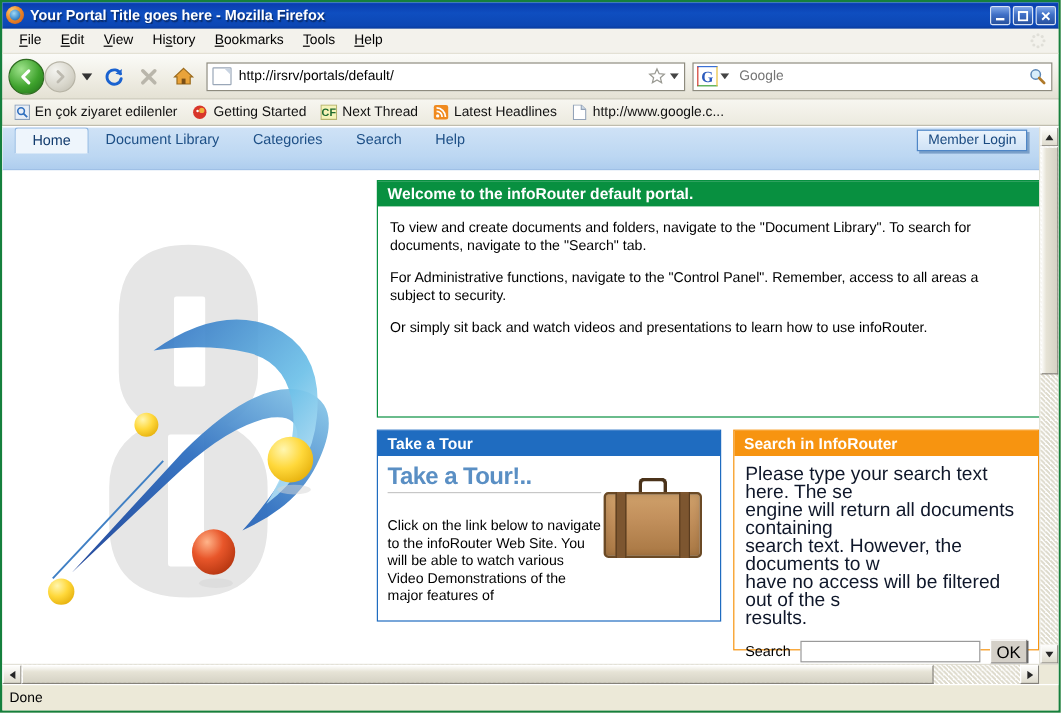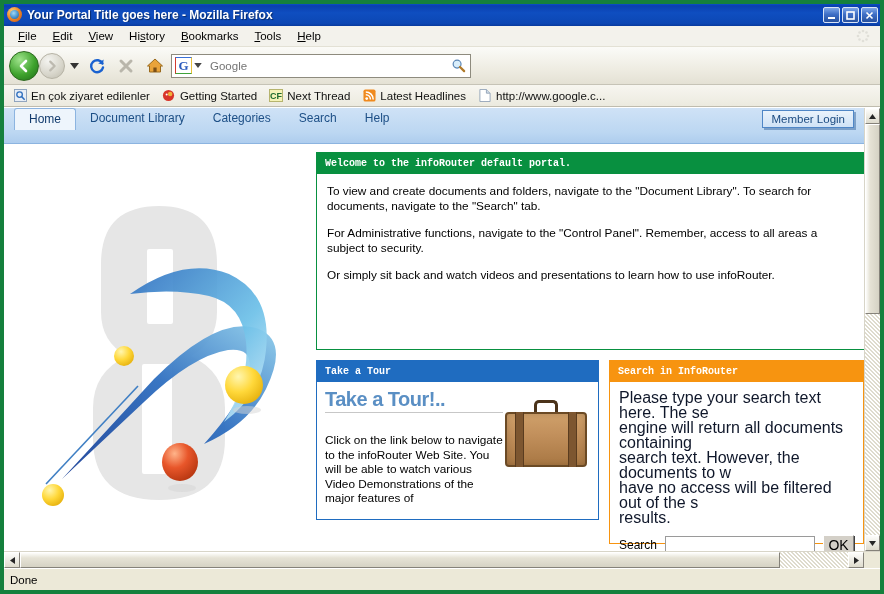--- a/index.html
+++ b/index.html
@@ -7,21 +7,21 @@
     margin: 0; padding: 0;
     width: 884px; height: 594px;
     overflow: hidden;
     font-family: "Liberation Sans", sans-serif;
     font-size: 11px;
     background: #d4d0c8;
   }
   .window {
     width: 884px; height: 594px;
     position: relative;
-    border: 4px solid #15803d;
+    border: 2px solid #15803d;
     background: #ece9d8;
     display: flex; flex-direction: column;
   }
 
   
   .titlebar {
     height: 22px;
     background: linear-gradient(to bottom, #0a50c8 0%, #0a3fb0 8%, #0f4ec0 40%, #0c47b4 88%, #083a9e 100%);
     display: flex; align-items: center;
     padding: 0 2px 0 3px;
@@ -270,21 +270,21 @@
   }
   .logo-art { position: absolute; left: 0; top: 0; width: 306px; height: 380px; }
   .right-col {
     flex: 1 1 auto; min-width: 0; padding: 8px 0 0 6px; position: relative;
   }
 
   
   .panel { border: 1px solid #7f9db9; background: #fff; }
   .panel-head {
     height: 21px; line-height: 21px; padding: 0 8px;
-    font-size: 10px; font-weight: bold; color: #fff; font-family: Liberation Mono, monospace;
+    font-size: 13px; font-weight: bold; color: #fff;
   }
   .panel-head.green { background: #089040; }
   .panel-head.blue  { background: #1f6cc0; }
   .panel-head.orange{ background: #f79410; }
   .panel.green { border-color: #089040; }
   .panel.blue  { border-color: #1f6cc0; }
   .panel.orange{ border-color: #f79410; }
 
   .welcome-panel { width: 570px; height: 198px; }
   .welcome-body { padding: 10px 10px 0 10px; }
@@ -470,20 +470,36 @@
           <path d="M3 3 L13 13 M13 3 L3 13" stroke="#b9b6ab" stroke-width="3" stroke-linecap="round"></path>
         </svg>
     </div>
     <div class="nav-ico">
       <svg width="18" height="17" viewBox="0 0 18 17">
         <path d="M9 2 L16.5 9 L14.5 9 L14.5 15 L3.5 15 L3.5 9 L1.5 9 Z" fill="#e9a33a" stroke="#9a6a1c" stroke-width="1"></path>
         <rect x="7.4" y="10.5" width="3.2" height="4.5" fill="#7a4f16"></rect>
       </svg>
     </div>
 
+    <div class="urlbar">
+      <div class="page-ico">
+          <div class="sheet"></div>
+        </div>
+      <input class="url-text" type="text" readonly="" value="http://irsrv/portals/default/" style="">
+      <div class="star-ico">
+        <svg width="15" height="15" viewBox="0 0 16 16">
+            <path d="M8 1.5 L9.9 5.8 L14.5 6.2 L11 9.3 L12.1 13.8 L8 11.4 L3.9 13.8 L5 9.3 L1.5 6.2 L6.1 5.8 Z" fill="none" stroke="#9a9a93" stroke-width="1.1"></path>
+          </svg>
+      </div>
+      <div class="url-caret">
+        <svg width="8" height="5" viewBox="0 0 9 6">
+            <path d="M0 0 L9 0 L4.5 6 Z" fill="#444"></path>
+          </svg>
+      </div>
+    </div>
 
     <div class="searchbar">
       <div class="g-logo">G</div>
       <div class="url-caret">
         <svg width="8" height="5" viewBox="0 0 9 6">
             <path d="M0 0 L9 0 L4.5 6 Z" fill="#444"></path>
           </svg>
       </div>
       <input class="search-ph" type="text" placeholder="Google" style="">
       <div class="magnifier">

